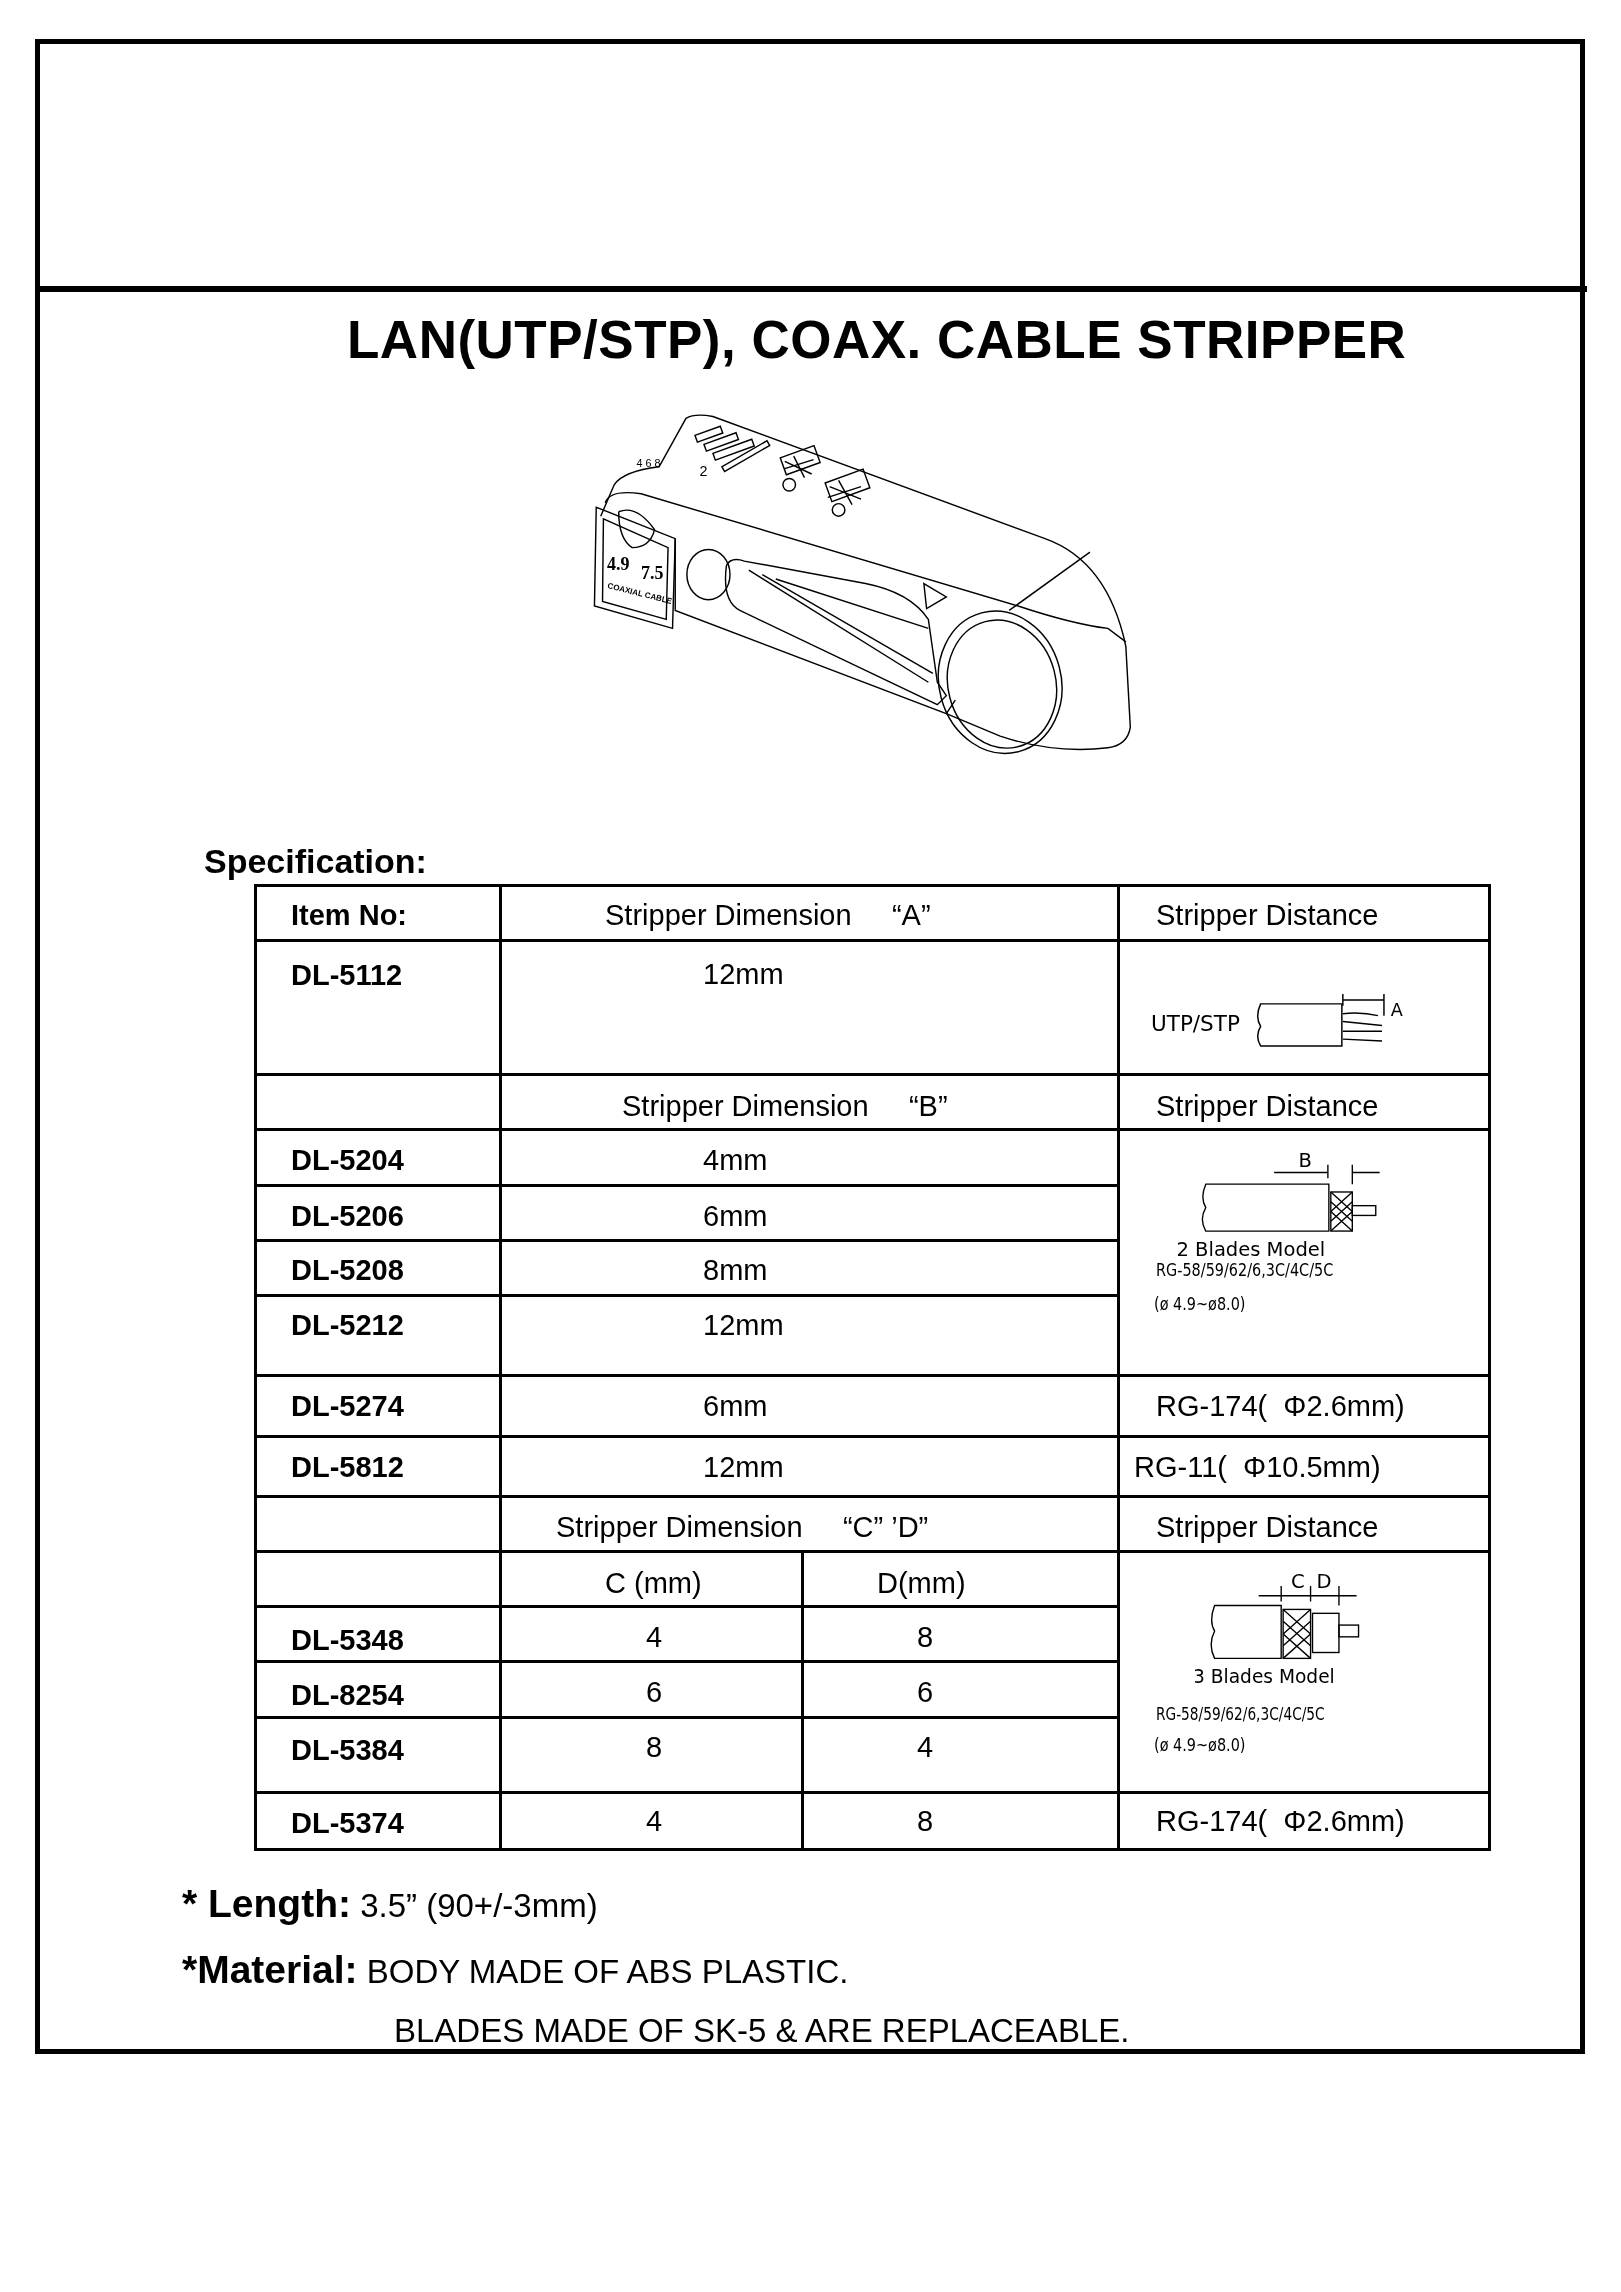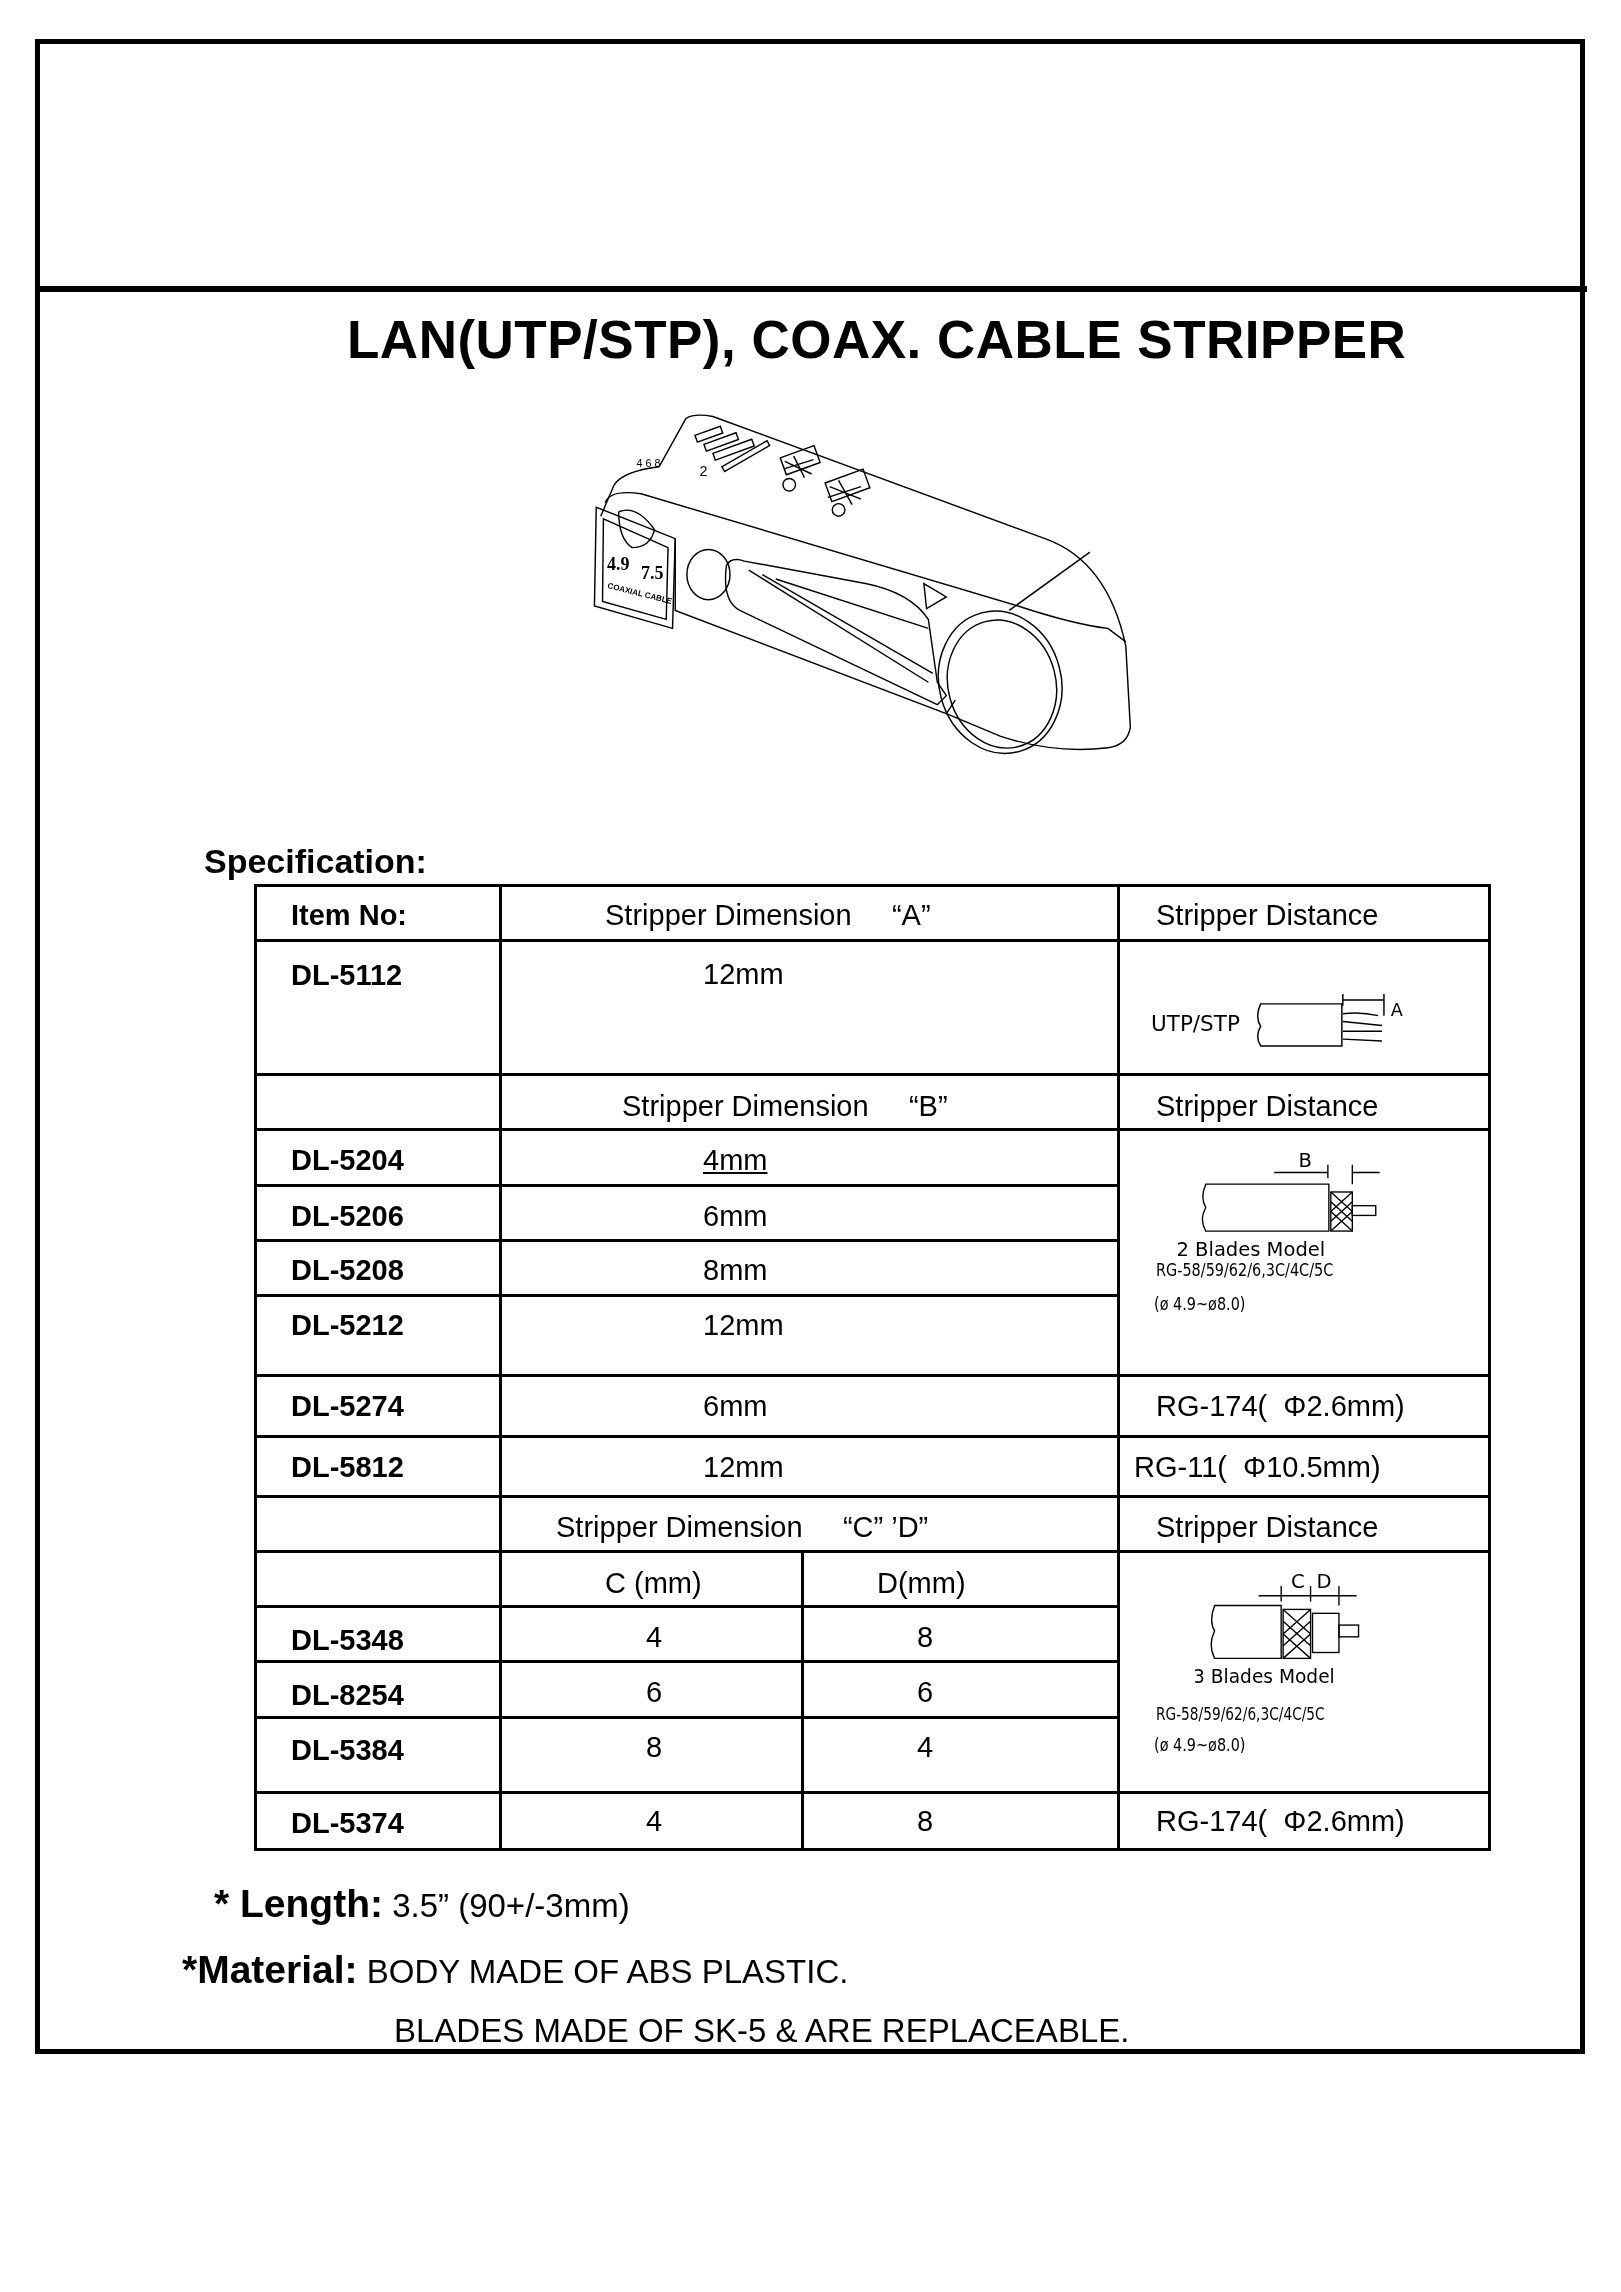--- a/index.html
+++ b/index.html
@@ -107,21 +107,21 @@
     <path d="M112 12 Q106 25 112 35 Q106 45 112 55 L195 55 L195 12 Z"></path>
     <path d="M196 22 Q215 20 232 24 M196 30 L236 34 M196 40 L236 40 M196 48 L236 50"></path>
     <path d="M196 2 L196 14 M238 2 L238 24 M196 8 L238 8"></path>
     <text x="245" y="24" font-family="DejaVu Sans, sans-serif" font-size="18" fill="#000" stroke="none">A</text>
   </svg>
 
   <div class="cell" style="left:351px;top:206px;white-space:pre;margin-left:17px;">Stripper Dimension     “B”</div>
   <div class="cell" style="left:902px;top:206px;">Stripper Distance</div>
 
   <div class="cell bold" style="left:37px;top:260px;">DL-5204</div>
-  <div class="cell" style="left:449px;top:260px;text-decoration:underline;">4mm</div>
+  <div class="cell" style="left:449px;top:260px;">4mm</div>
   <div class="cell bold" style="left:37px;top:316px;">DL-5206</div>
   <div class="cell" style="left:449px;top:316px;">6mm</div>
   <div class="cell bold" style="left:37px;top:370px;">DL-5208</div>
   <div class="cell" style="left:449px;top:370px;">8mm</div>
   <div class="cell bold" style="left:37px;top:425px;">DL-5212</div>
   <div class="cell" style="left:449px;top:425px;">12mm</div>
 
   <svg class="diag" style="left:912px;top:265px;width:314px;height:127px;" viewBox="0 0 320 130" fill="none" stroke="#000" stroke-width="1.4">
     <text x="135" y="18" font-family="DejaVu Sans, sans-serif" font-size="20" fill="#000" stroke="none">B</text>
     <path d="M110 24 L165 24 M165 16 L165 30 M190 16 L190 36 M190 24 L218 24"></path>
@@ -173,21 +173,21 @@
   </svg>
   <div class="cell" style="left:902px;top:814px;font-family:'DejaVu Sans',sans-serif;font-size:17.6px;transform:scaleX(0.78);transform-origin:left;">RG-58/59/62/6,3C/4C/5C</div>
   <div class="cell" style="left:900px;top:845px;font-family:'DejaVu Sans',sans-serif;font-size:17.6px;transform:scaleX(0.82);transform-origin:left;">(ø 4.9~ø8.0)</div>
 
   <div class="cell bold" style="left:37px;top:923px;">DL-5374</div>
   <div class="cell" style="left:392px;top:921px;">4</div>
   <div class="cell" style="left:663px;top:921px;">8</div>
   <div class="cell" style="left:902px;top:921px;white-space:pre;">RG-174(  Φ2.6mm)</div>
 </div>
 
-<div class="notes" style="top:1882px;margin-left:32px;">
+<div class="notes" style="top:1882px;">
   <span class="lbl">* Length:</span>
   <span>3.5” (90+/-3mm)</span>
 </div>
 <div class="notes" style="top:1948px;">
   <span class="lbl">*Material:</span>
   <span>BODY MADE OF ABS PLASTIC.</span>
 </div>
 <div class="notes" style="top:2012px;left:394px;">
   <span>BLADES MADE OF SK-5 &amp; ARE REPLACEABLE.</span>
 </div>

